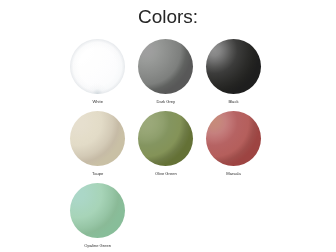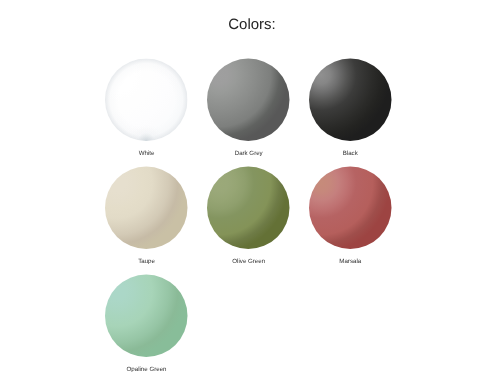--- a/index.html
+++ b/index.html
@@ -1,18 +1,18 @@
 <!DOCTYPE html>
 <html><head>
 <meta charset="utf-8">
 <style>
   html,body{margin:0;padding:0;}
   body{width:336px;height:252px;background:#ffffff;font-family:"Liberation Sans",sans-serif;overflow:hidden;}
   .page{position:relative;width:336px;height:252px;background:#fff;overflow:hidden;}
-  .title{position:absolute;left:0;top:8px;width:336px;text-align:center;font-size:10px;line-height:18px;color:#262626;opacity:.999;}
+  .title{position:absolute;left:0;top:8px;width:336px;text-align:center;font-size:19px;line-height:18px;color:#262626;opacity:.999;}
   .grid{position:absolute;left:0;top:0;width:336px;height:252px;}
   .cell{position:absolute;width:68px;text-align:center;}
   .sph-wrap{position:relative;width:55px;height:55px;margin:0 auto;}
   .sph{position:absolute;left:0;top:0;width:55px;height:55px;border-radius:50%;}
   .label{margin-top:5px;font-size:4.1px;line-height:6px;color:#2f2f2f;white-space:nowrap;opacity:.999;}
 </style>
 </head>
 <body style="background: rgb(255, 255, 255);">
 
 <div class="page">

